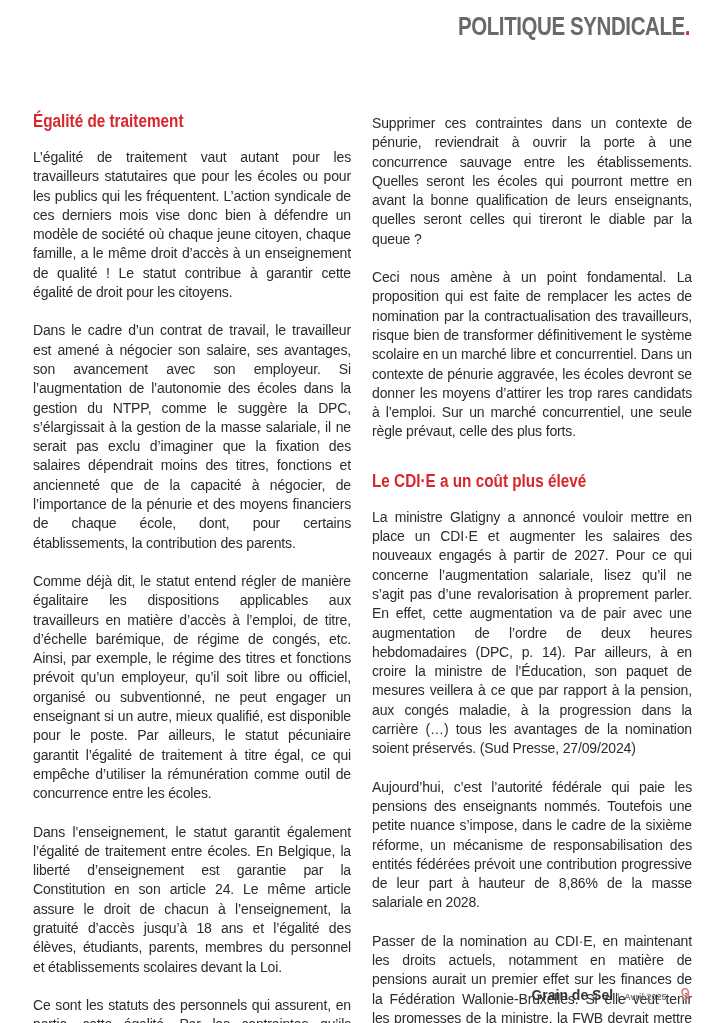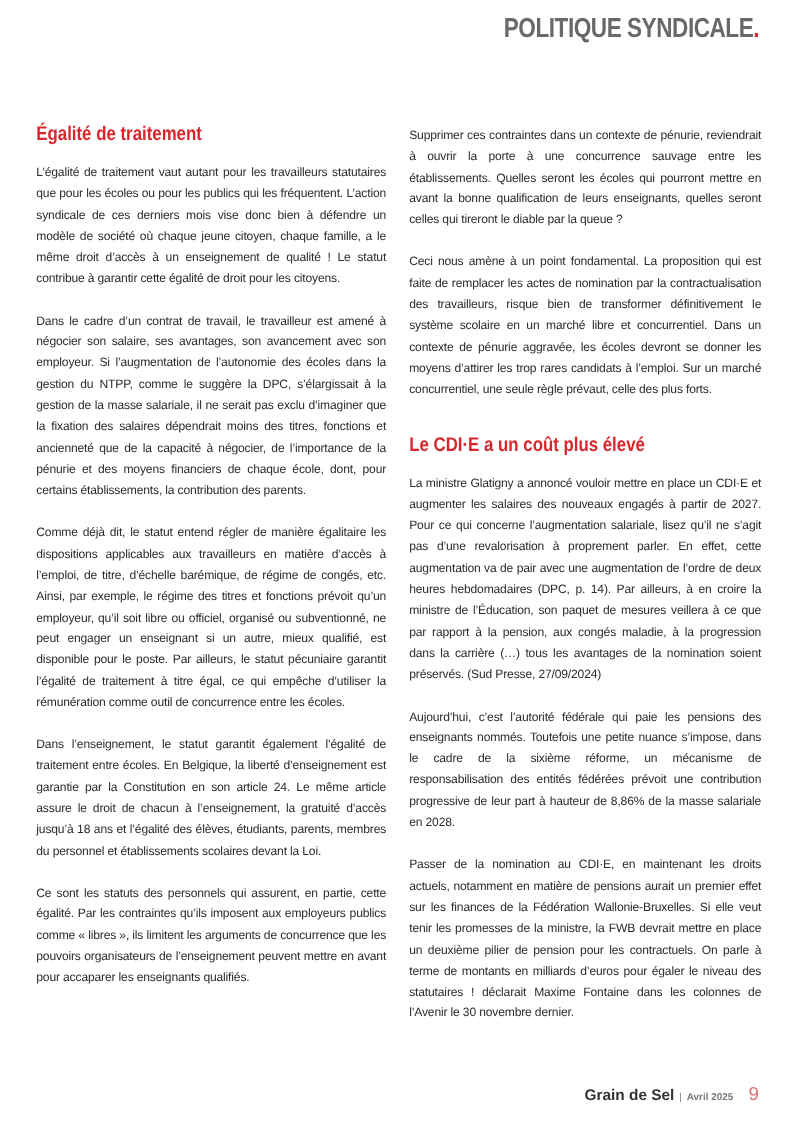--- a/index.html
+++ b/index.html
@@ -15,21 +15,21 @@
     .section-header .dot { color: #e02a2f; }
     .col { position: absolute; top: 110px; font-family: "Liberation Sans", sans-serif; color: #2b2b2b; }
     .col-left { left: 33px; width: 318px; }
     .col-right { left: 372px; width: 320px; top: 114px; }
     h2 {
       margin: 0 0 16px 0; font-family: "Liberation Sans", sans-serif;
       font-weight: bold; color: #d9262c; font-size: 18px; line-height: 22px;
       transform: scaleX(0.85); transform-origin: left center; white-space: nowrap;
     }
     p {
-      margin: 0 0 19px 0; font-size: 11px; line-height: 19.3px;
+      margin: 0 0 19px 0; font-size: 14px; line-height: 19.3px;
       text-align: justify; hyphens: manual; letter-spacing: -0.15px;
     }
     .col-right h2.mid { margin-top: 28px; }
     .footer {
       position: absolute; right: 34px; top: 985px;
       font-family: "Liberation Sans", sans-serif; display: flex; align-items: baseline; gap: 14px;
     }
     .footer .mag { font-size: 14px; font-weight: bold; color: #333; transform: scaleX(0.85); transform-origin: right center; }
     .footer .sep { font-size: 9px; color: #777; font-weight: normal; }
     .footer .date { font-size: 9px; color: #777; font-weight: bold; }

